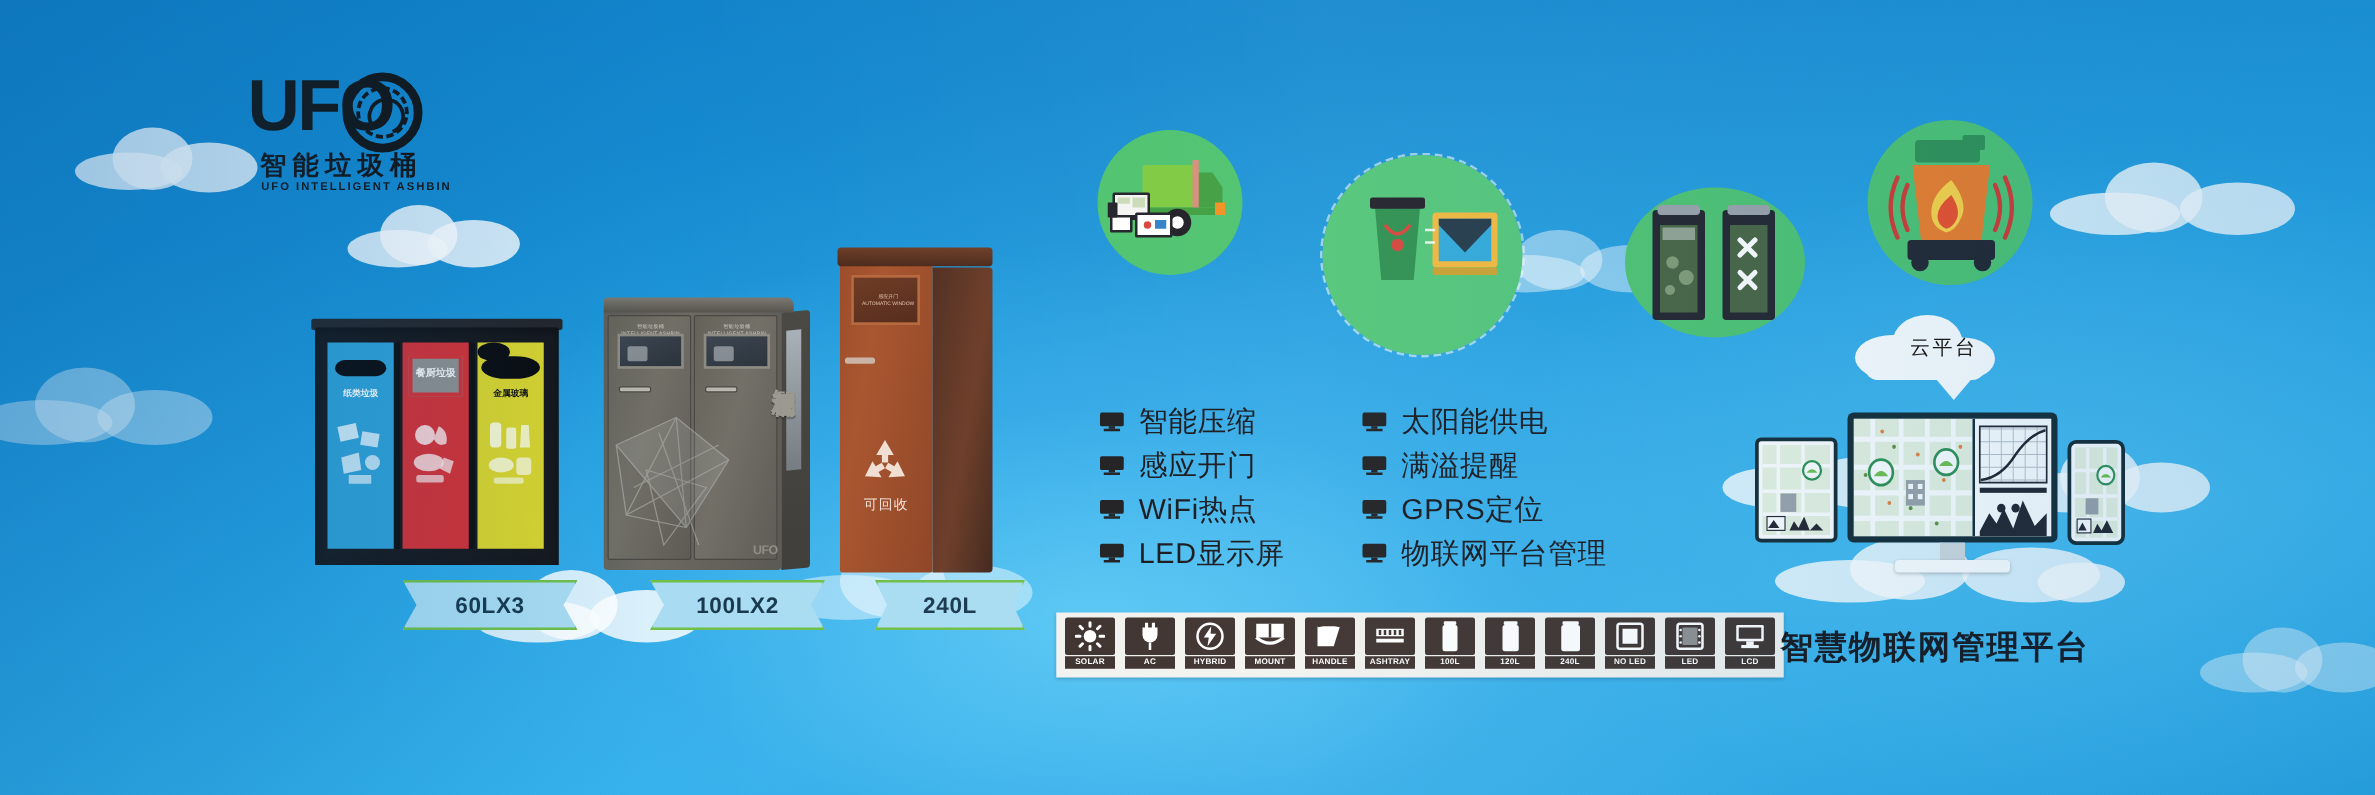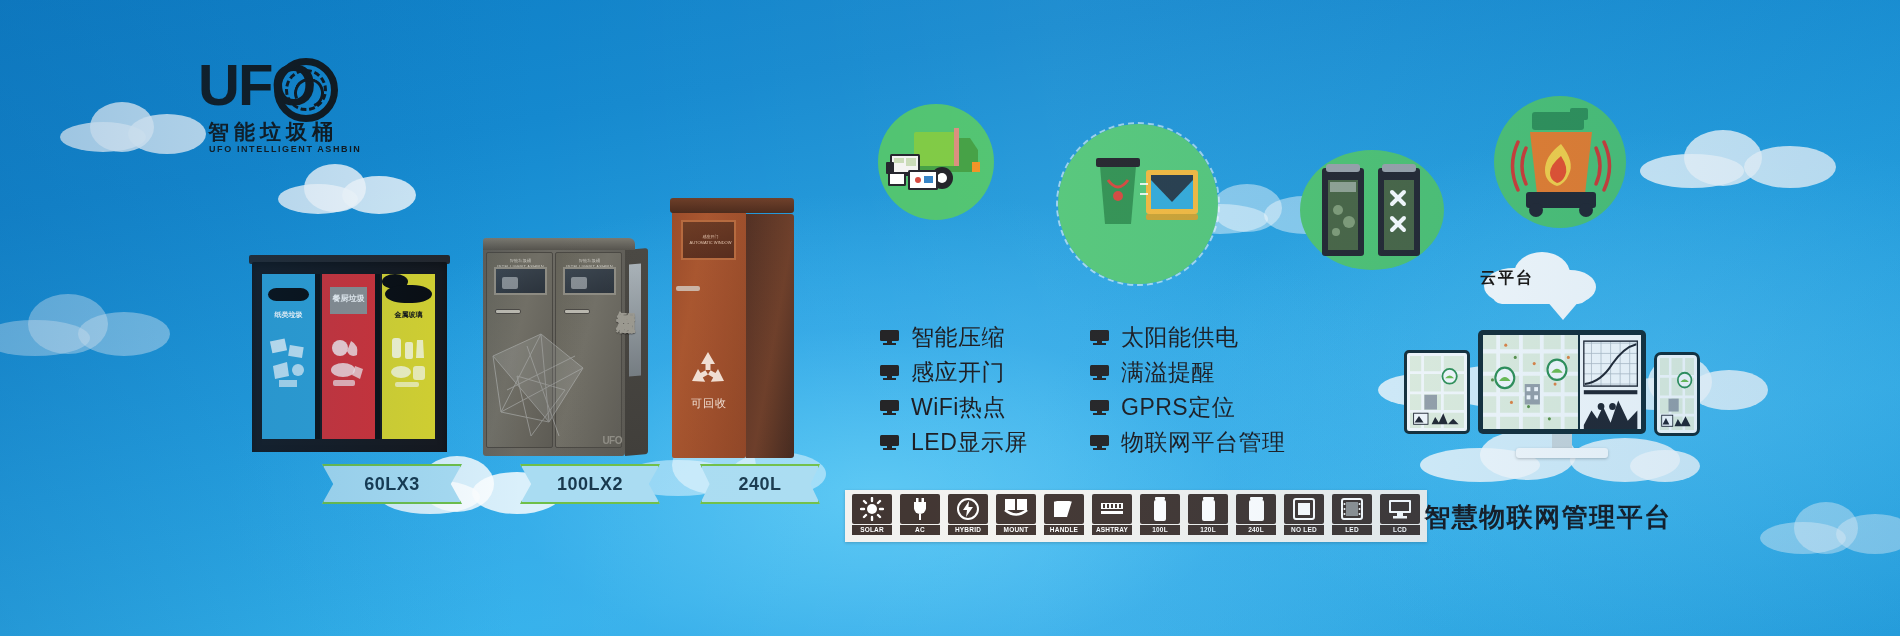--- a/index.html
+++ b/index.html
@@ -237,22 +237,22 @@
   }
   .strip-lbl {
     margin-top:1px; font-size:6.5px; font-weight:bold; color:#ffffff;
     background:#3b2f2b; width:40px; text-align:center; line-height:10px; height:10px;
     letter-spacing:.2px;
   }
   #cloud-badge {
     position:absolute; left:1480px; top:250px; width:118px; height:56px;
   }
   #cloud-badge .txt {
-    position:absolute; left:0; top:18px; width:118px; text-align:left;
-    font-size:16px; font-weight:bold; color:#1a1a1a; letter-spacing:2px; z-index:3;
+    position:absolute; left:16px; top:18px; width:118px; text-align:center;
+    font-size:16px; font-weight:normal; color:#1a1a1a; letter-spacing:2px; z-index:3;
   }
   #monitor {
     position:absolute; left:1478px; top:330px; width:168px; height:104px;
     background:#10262f; border-radius:5px; padding:5px;
   }
   #monitor .scr { width:100%; height:100%; background:#fff; display:flex; overflow:hidden; }
   .map-pane { flex:1.55; background:#e8f2df; position:relative; }
   .chart-pane { flex:1; background:#fff; border-left:2px solid #10262f; position:relative; }
   #monitor .neck { position:absolute; left:74px; top:104px; width:20px; height:14px; background:#cfd8dc; }
   #monitor .base { position:absolute; left:38px; top:118px; width:92px; height:10px; background:#fff; border-radius:3px; box-shadow:0 1px 3px rgba(0,0,0,.25);}

